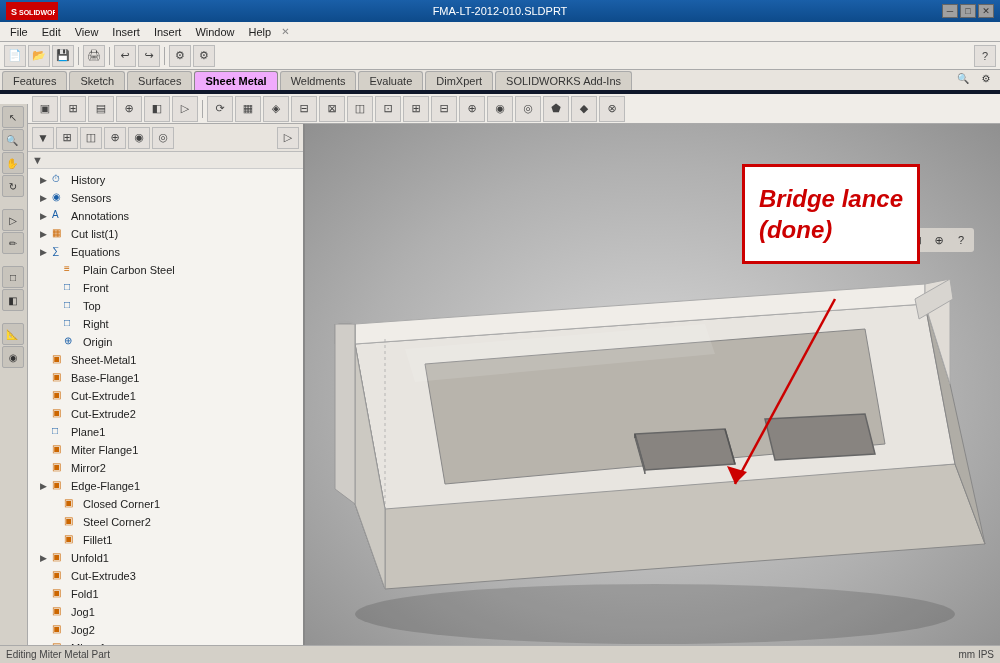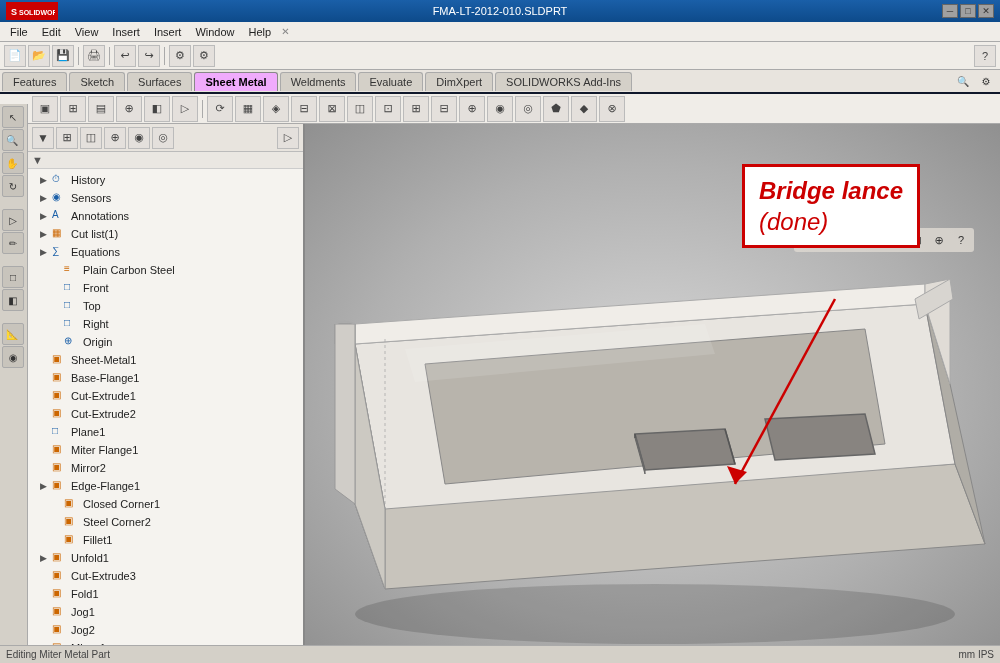--- a/index.html
+++ b/index.html
@@ -64,23 +64,23 @@
       border: 1px solid #bbb;
       display: flex; align-items: center; justify-content: center;
       cursor: pointer; font-size: 11px; color: #444;
     }
     .tb-sep { width: 1px; height: 18px; background: #aaa; margin: 0 2px; }
 
     
     #tab-bar {
       height: 24px;
       background: #e8e4de;
-      border-bottom: 2px solid #0f172a;
-      display: flex;
-      align-items: center;
+      border-bottom: 4px solid #0f172a;
+      display: flex;
+      align-items: flex-end;
       padding: 0 2px;
     }
     .tab {
       padding: 3px 10px;
       font-size: 11px;
       cursor: pointer;
       background: #d4d0c8;
       border: 1px solid #aaa;
       border-bottom: none;
       color: #333;
@@ -206,21 +206,21 @@
       background: radial-gradient(ellipse at center, #d8d8d8 0%, #b0b0b0 60%, #909090 100%);
     }
 
     
     #annotation-box {
       position: absolute;
       top: 40px;
       right: 80px;
       background: white;
       border: 3px solid #cc0000;
-      padding: 8px 14px;
+      padding: 16px 14px;
       font-size: 22px;
       font-style: italic;
       font-weight: bold;
       color: #cc0000;
       line-height: 1.3;
       z-index: 10;
     }
 
     
     #arrow-svg {
@@ -659,21 +659,21 @@
 
     <svg id="arrow-svg" viewBox="0 0 695 539">
 
       <line x1="530" y1="175" x2="430" y2="360" stroke="#cc0000" stroke-width="2.5"></line>
 
       <polygon points="430,360 422,342 442,348" fill="#cc0000"></polygon>
     </svg>
 
     <div id="annotation-box">
       <div style="font-size:24px;font-style:italic;font-weight:bold;color:#cc0000;">Bridge lance</div>
-      <div style="font-size:24px;font-style:italic;font-weight:normal;color:#cc0000;">(done)</div>
+      <div style="font-size:24px;font-style:italic;font-weight:bold;color:#cc0000;">(done)</div>
     </div>
 
     <div id="top-right-toolbar">
       <div class="tr-icon">↻</div>
       <div class="tr-icon">🔍</div>
       <div class="tr-icon">✋</div>
       <div class="tr-icon">□</div>
       <div class="tr-icon">◈</div>
       <div class="tr-icon">⊞</div>
       <div class="tr-icon">⊕</div>

